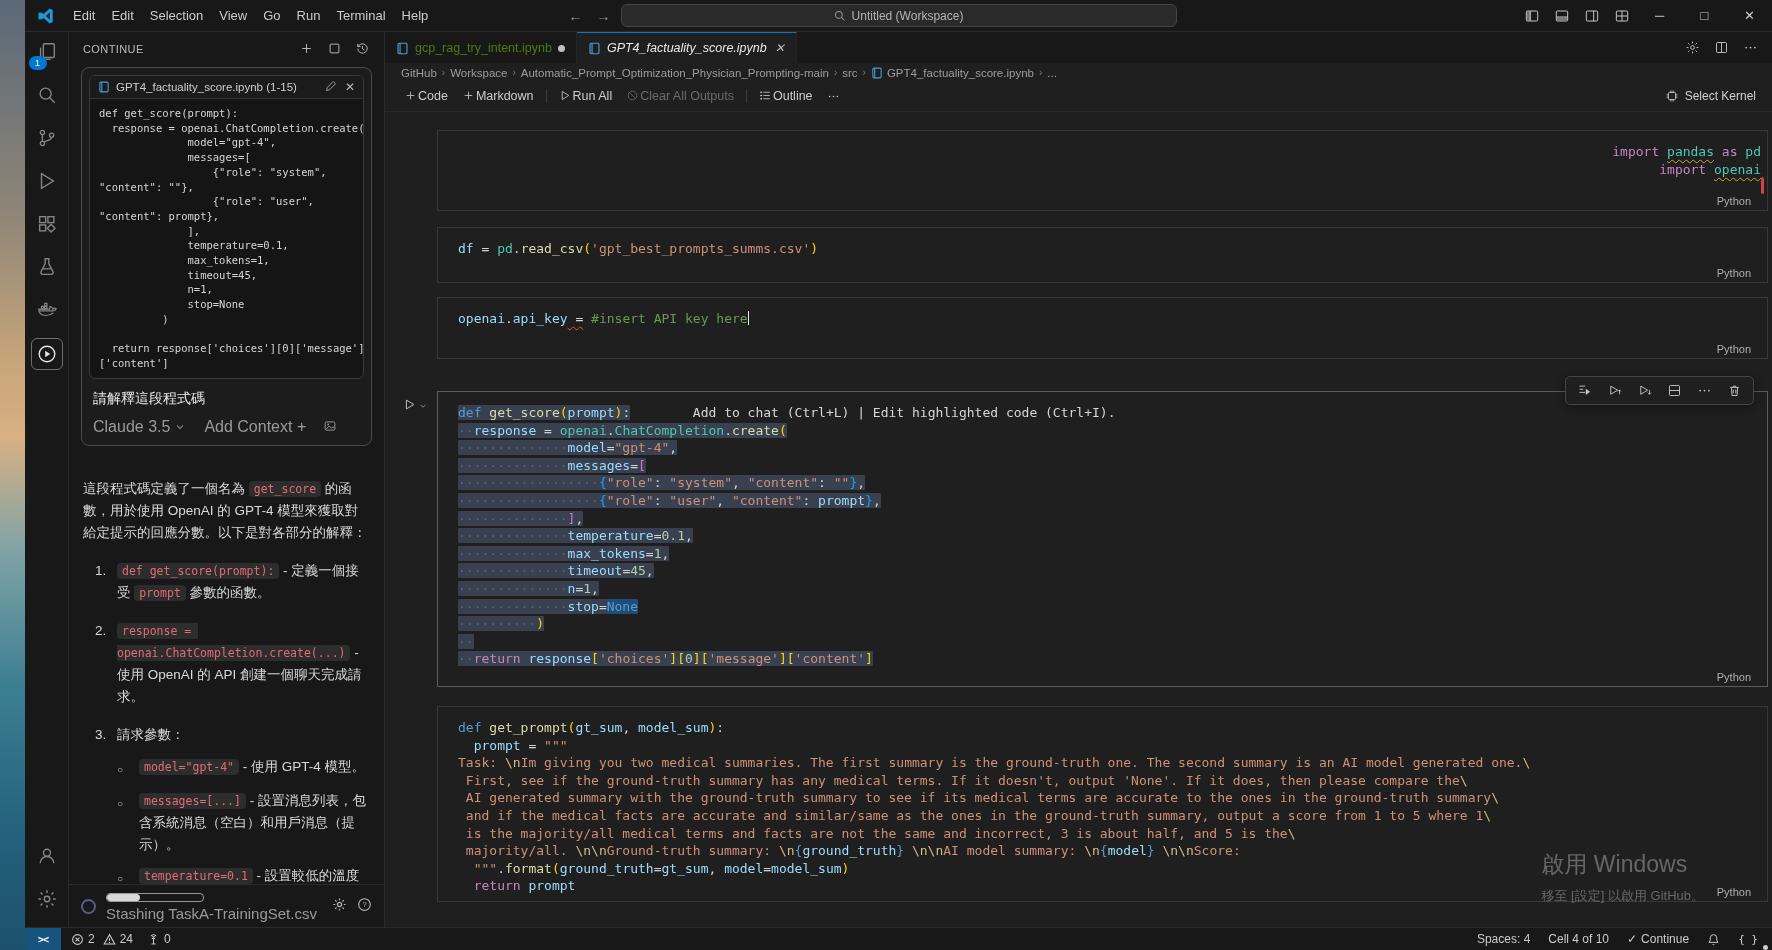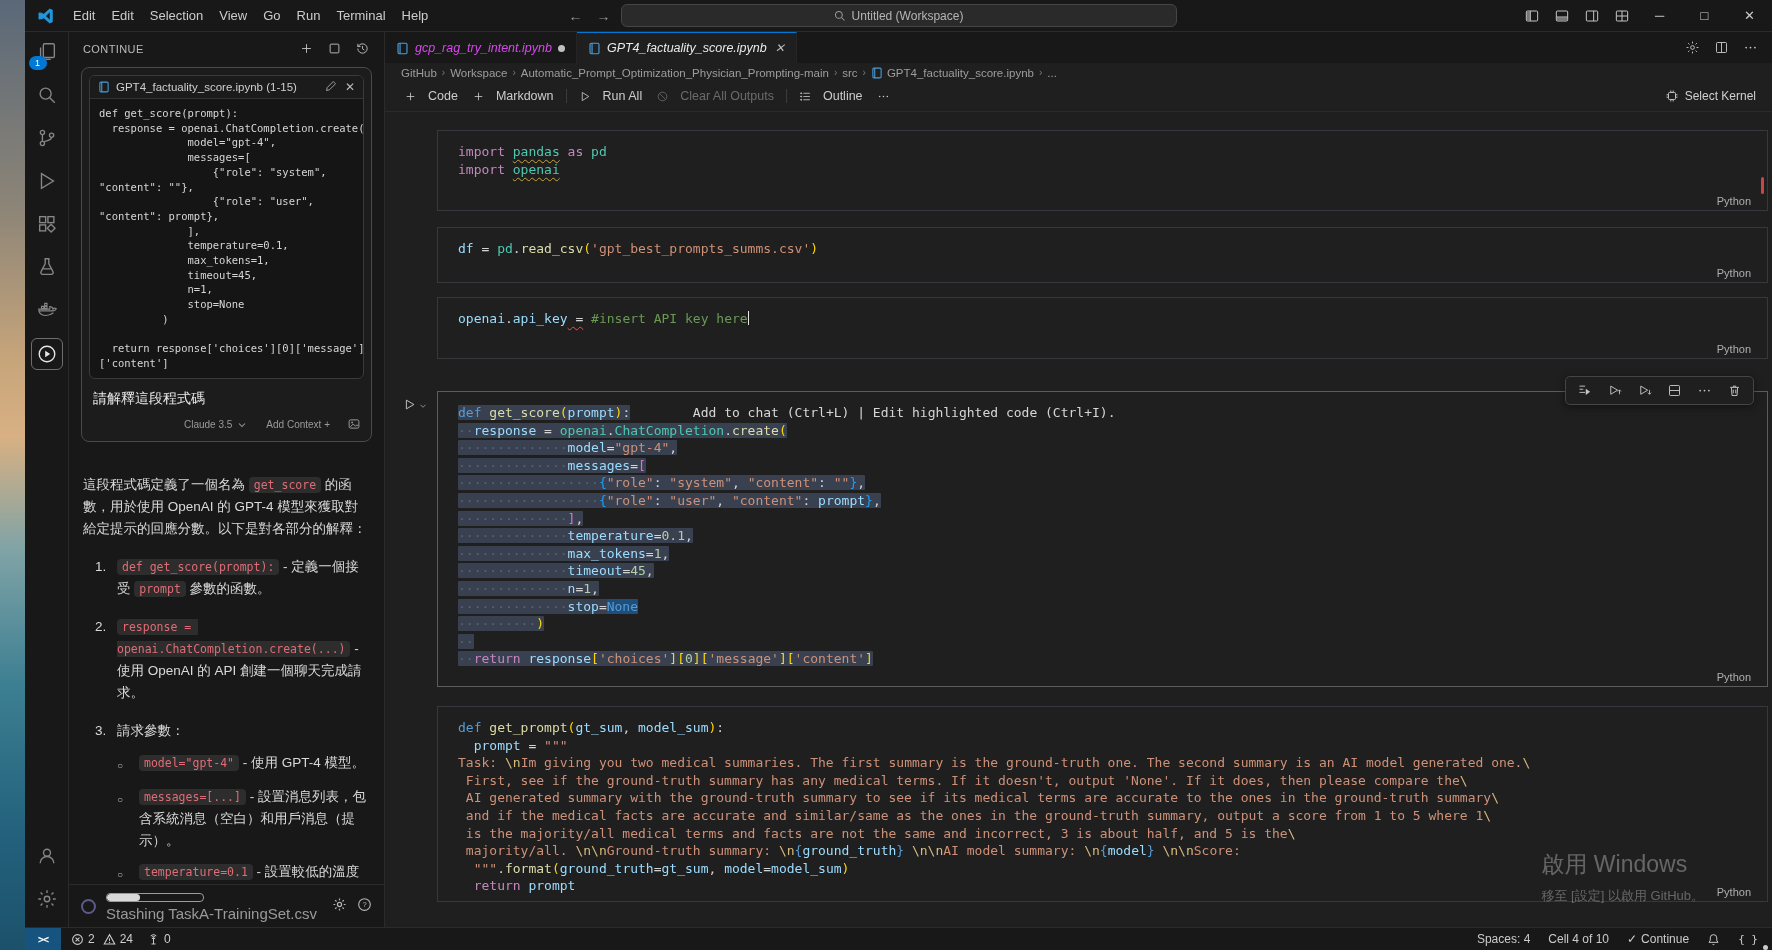--- a/index.html
+++ b/index.html
@@ -43,21 +43,21 @@
   .sb-header{height:33px;flex:none;display:flex;align-items:center;padding:0 14px;font-size:11px;letter-spacing:.4px;color:#bbbbbb;}
   .sb-actions{margin-left:auto;display:flex;gap:13px;color:#bdbdbd;}
   .sb-actions svg{width:15px;height:15px;}
   .sb-body{flex:1;min-height:0;overflow:hidden;padding:2px 12px 0 12px;}
   .input-box{border:1px solid #4a4a4a;border-radius:8px;background:#1c1c1c;padding:7px;}
   .code-card{border:1px solid #3a3a3a;border-radius:6px;background:#151515;overflow:hidden;position:relative;}
   .card-header{display:flex;align-items:center;gap:6px;padding:4px 8px;font-size:11.5px;color:#cfcfcf;background:#1b1b1b;border-bottom:1px solid #333;}
   .card-actions{margin-left:auto;display:flex;gap:8px;color:#aaa;align-items:center;}
   .card-code{padding:7px 9px;font-family:"DejaVu Sans Mono",monospace;font-size:10.5px;line-height:14.7px;color:#d6d6d6;white-space:pre;overflow:hidden;}
   .user-msg{font-size:14px;color:#e8e8e8;padding:11px 4px 9px 4px;}
-  .input-footer{display:flex;align-items:center;gap:4px;padding:1px 4px 2px 4px;font-size:10px;color:#9a9a9a;justify-content:flex-end;}
+  .input-footer{display:flex;align-items:center;gap:4px;padding:1px 4px 2px 4px;font-size:16px;color:#9a9a9a;}
   .input-footer .gap{width:10px;}
   .chev{display:inline-flex;}
   .chev svg,.input-footer svg{width:12px;height:12px;}
 
   .response{margin-top:32px;font-size:13.5px;line-height:22px;color:#d9d9d9;padding:0 2px;}
   .chip{font-family:"DejaVu Sans Mono",monospace;font-size:11.5px;color:#e06c75;background:#2d2d2d;padding:1px 5px;border-radius:4px;white-space:pre-wrap;}
   .resp-item{display:flex;margin:16px 0 0 12px;}
   .resp-item .num{width:22px;flex:none;}
   .resp-item .body{flex:1;}
   .sub{margin-top:10px;}
@@ -70,34 +70,34 @@
   .prog-wrap{flex:1;padding-top:2px;}
   .pill{width:96px;height:7px;border:1px solid #9a9a9a;border-radius:4px;overflow:hidden;}
   .pill .fill{width:34%;height:100%;background:#d9d9d9;border-radius:4px;}
   .prog-label{font-size:15px;color:#9a9a9a;margin-top:3px;white-space:nowrap;}
   .sb-footer .ic{color:#b5b5b5;}
   .sb-footer .ic svg{width:15px;height:15px;}
 
   
   .editorcol{flex:1;display:flex;flex-direction:column;min-width:0;background:#1f1f1f;}
   .tabbar{height:31px;flex:none;display:flex;background:#181818;align-items:stretch;}
-  .tab{display:flex;align-items:center;gap:6px;padding:0 11px;font-size:12.5px;color:#d946ef;background:#181818;border-right:1px solid #252525;border-top:1px solid transparent;font-style:italic;}
+  .tab{display:flex;align-items:center;gap:6px;padding:0 11px;font-size:12.5px;color:#4d7c0f;background:#181818;border-right:1px solid #252525;border-top:1px solid transparent;}
   .tab.active{background:#1f1f1f;color:#eaeaea;border-top:1.5px solid #0078d4;font-style:italic;}
   .tab .mod-dot{width:7px;height:7px;border-radius:50%;background:#c0c0c0;}
   .tab .close-x{font-size:12px;color:#bbb;padding-left:2px;}
   .tab svg{width:13px;height:13px;}
   .editor-actions{margin-left:auto;display:flex;align-items:center;gap:14px;padding-right:14px;color:#c5c5c5;}
   .editor-actions svg{width:15px;height:15px;}
   .breadcrumb{height:17px;flex:none;display:flex;align-items:center;gap:5px;padding:1px 16px 0 16px;font-size:11.5px;color:#9d9d9d;background:#1f1f1f;white-space:nowrap;overflow:hidden;}
   .breadcrumb .sep{color:#7a7a7a;font-size:10px;}
   .breadcrumb svg{width:12px;height:12px;}
   .bc-item{display:flex;align-items:center;gap:4px;}
 
   .nbtoolbar{height:30px;flex:none;display:flex;align-items:center;padding:0 8px 0 12px;font-size:12.5px;color:#cccccc;background:#1f1f1f;border-bottom:1px solid #2b2b2b;}
-  .tb-item{display:flex;align-items:flex-end;gap:11px;padding:3px 7px;border-radius:4px;}
+  .tb-item{display:flex;align-items:flex-start;gap:1px;padding:3px 7px;border-radius:4px;}
   .tb-item svg{width:13px;height:13px;}
   .tb-item.disabled{color:#6b6b6b;}
   .tb-div{width:1px;height:14px;background:#3c3c3c;margin:0 5px;}
   .kernel-btn{margin-left:auto;display:flex;align-items:center;gap:6px;font-size:12px;color:#d0d0d0;padding-right:8px;}
   .kernel-btn svg{width:14px;height:14px;}
 
   
   .notebook{flex:1;position:relative;min-height:0;overflow:hidden;padding:18px 4px 0 52px;}
   .cell{position:relative;border:1px solid #37373d;background:#1f1f1f;margin-right:0;}
   .cell.selected{border-color:#5c5c60;}
@@ -584,21 +584,21 @@
               <span class="" style="display: inline-flex;">
                 <svg viewBox="0 0 24 24" fill="none" stroke="currentColor" stroke-width="1.5">
                   <rect x="6" y="6" width="12" height="12" rx="1.5"></rect>
                   <path d="M10 2.5v3.5M14 2.5v3.5M10 18v3.5M14 18v3.5M2.5 10H6M2.5 14H6M18 10h3.5M18 14h3.5"></path>
                 </svg>
               </span>
               <span>Select Kernel</span>
             </span>
           </div>
         <div class="notebook">
-          <div class="cell" style="height: 79px; margin-bottom: 16px;">
+          <div class="cell" style="height: 79px; margin-bottom: 16px; text-align: right;">
               <div class="code mono"><div class="line"><span class="tk k">import </span><span class="tk m sqy">pandas</span><span class="tk p"> </span><span class="tk k">as </span><span class="tk m">pd</span></div><div class="line"><span class="tk k">import </span><span class="tk m sqy">openai</span></div></div>
               <div class="lang">Python</div>
               <span class="ruler-mark"></span>
             </div>
             <div class="cell" style="height: 54px; margin-bottom: 14px;">
               <div class="code mono"><div class="line"><span class="tk v">df</span><span class="tk p"> = </span><span class="tk m">pd</span><span class="tk p">.</span><span class="tk f">read_csv</span><span class="tk g1">(</span><span class="tk s">'gpt_best_prompts_summs.csv'</span><span class="tk g1">)</span></div></div>
               <div class="lang">Python</div>
             </div>
             <div class="cell" style="height: 60px; margin-bottom: 32px;">
               <div class="code mono"><div class="line"><span class="tk v">openai</span><span class="tk p">.</span><span class="tk v">api_key</span><span class="tk p sqr"> =</span><span class="tk p"> </span><span class="tk c">#insert API key here</span><span class="tk cursor"></span></div></div>

